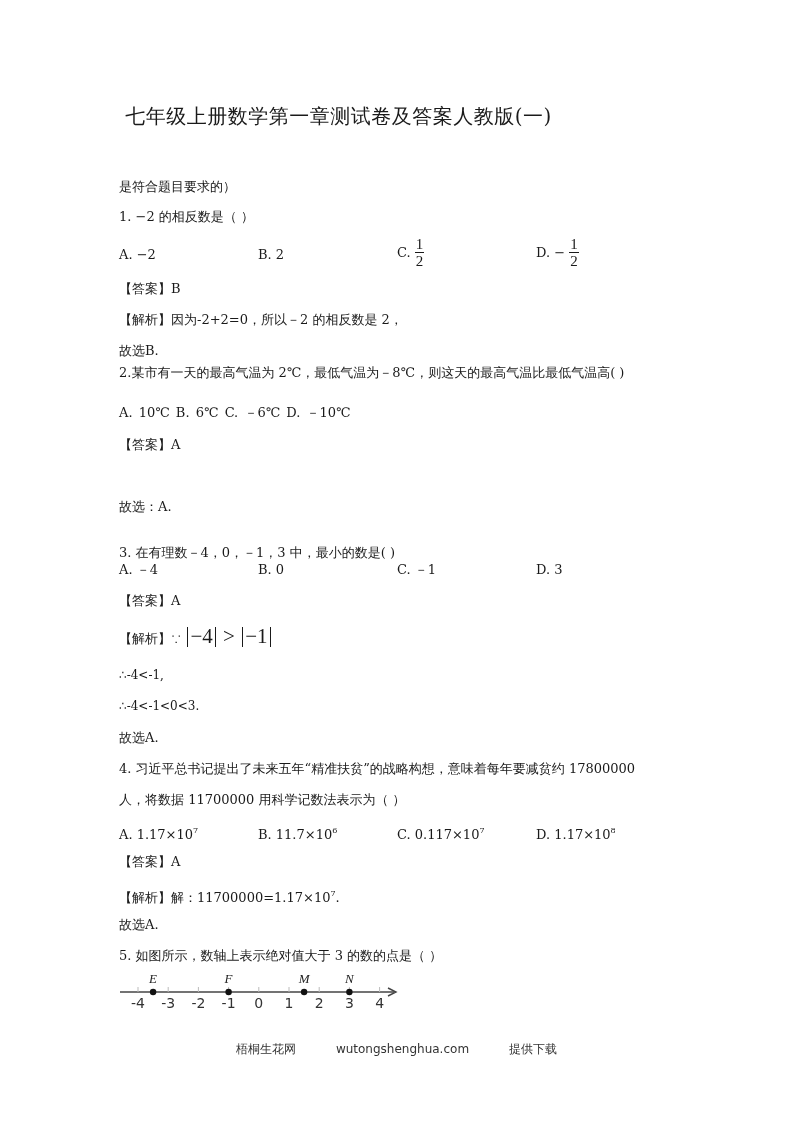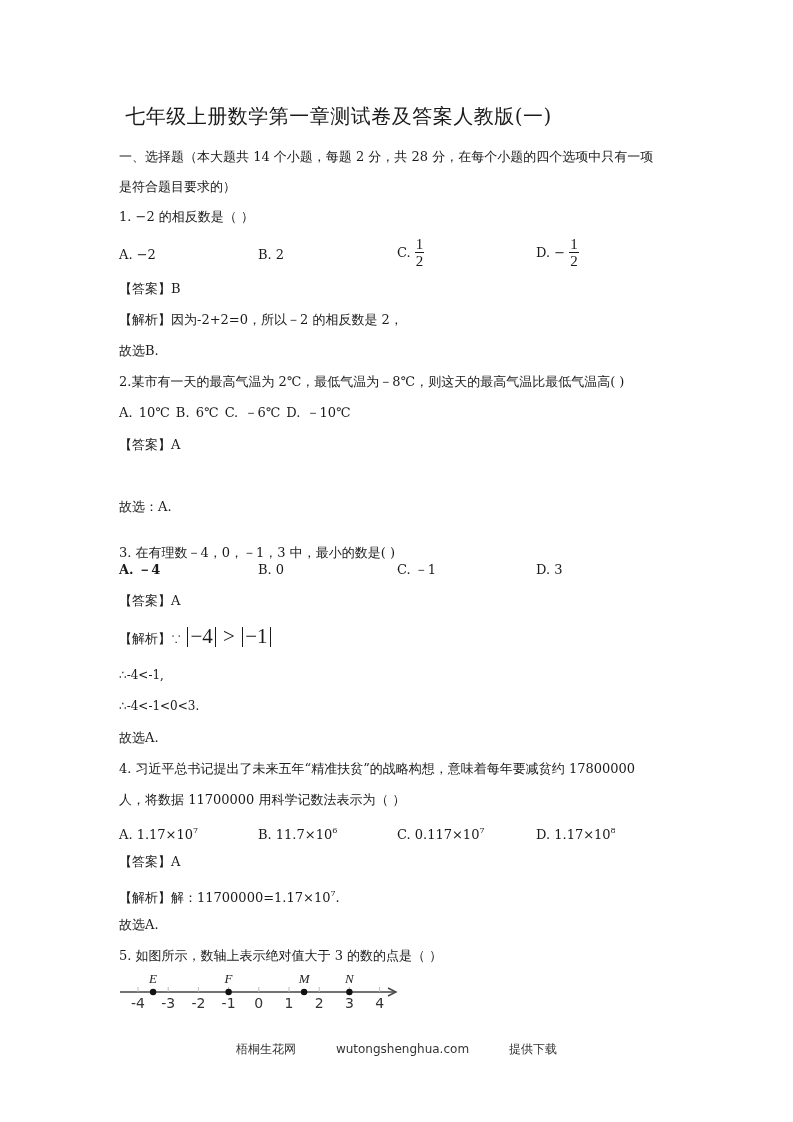--- a/index.html
+++ b/index.html
@@ -35,21 +35,20 @@
   .footer .url { font-family: "DejaVu Sans", "Liberation Sans", sans-serif; }
   .numline { position: absolute; left: 118px; top: 966px; }
 </style>
 </head>
 <body>
 
 <div class="page">
 
   <div class="title">七年级上册数学第一章测试卷及答案人教版(一)</div>
 
-  <div class="line" style="top:148px;">一、选择题（本大题共 14 个小题，每题 2 分，共 28 分，在每个小题的四个选项中只有一项</div>
   <div class="line" style="top:178px;">是符合题目要求的）</div>
 
   <div class="line" style="top:208px;">1. −2 的相反数是（   ）</div>
   <div class="opt" style="left:119px; top:246px;">A. −2</div>
   <div class="opt" style="left:258px; top:246px;">B. 2</div>
   <div class="opt" style="left:397px; top:236px;">
     <span style="vertical-align:middle;">C.</span>
     <span class="frac">
       <span class="num">1</span>
       <span>2</span>
@@ -59,27 +58,27 @@
     <span style="vertical-align:middle;">D. −</span>
     <span class="frac">
       <span class="num">1</span>
       <span>2</span>
     </span>
   </div>
   <div class="line" style="top:280px;">【答案】B</div>
   <div class="line" style="top:311px;">【解析】因为-2+2=0，所以－2 的相反数是 2，</div>
   <div class="line" style="top:342px;">故选B.</div>
 
-  <div class="line" style="top:373px;text-align:right;">2.某市有一天的最高气温为 2℃，最低气温为－8℃，则这天的最高气温比最低气温高(        )</div>
+  <div class="line" style="top:364px;text-align:right;">2.某市有一天的最高气温为 2℃，最低气温为－8℃，则这天的最高气温比最低气温高(        )</div>
   <div class="line" style="top:404px; word-spacing:2px;">A. 10℃     B. 6℃     C. －6℃     D. －10℃</div>
   <div class="line" style="top:436px;">【答案】A</div>
   <div class="line" style="top:498px;">故选：A.</div>
 
   <div class="line" style="top:537px;margin-top:7px;">3. 在有理数－4，0，－1，3 中，最小的数是(      )</div>
-  <div class="opt" style="left:119px; top:561px;font-weight:bold;">A. －4</div>
+  <div class="opt" style="left:119px; top:561px;">A. －4</div>
   <div class="opt" style="left:258px; top:561px;">B. 0</div>
   <div class="opt" style="left:397px; top:561px;">C. －1</div>
   <div class="opt" style="left:536px; top:561px;">D. 3</div>
   <div class="line" style="top:592px;">【答案】A</div>
   <div class="line" style="top:627px;">
     <span>【解析】∵</span>
     <span class="abs">
       <span class="bar"></span><span>−4</span><span class="bar"></span>
       <span>&gt;</span>
       <span class="bar"></span><span>−1</span><span class="bar"></span>

